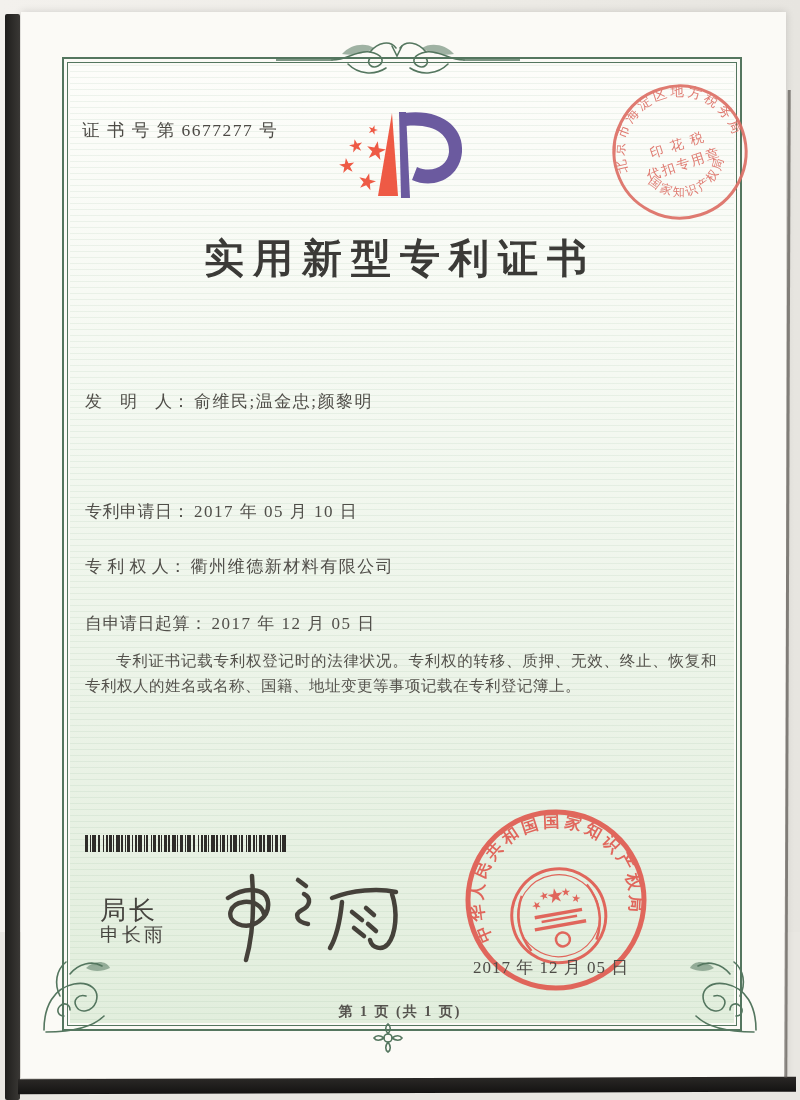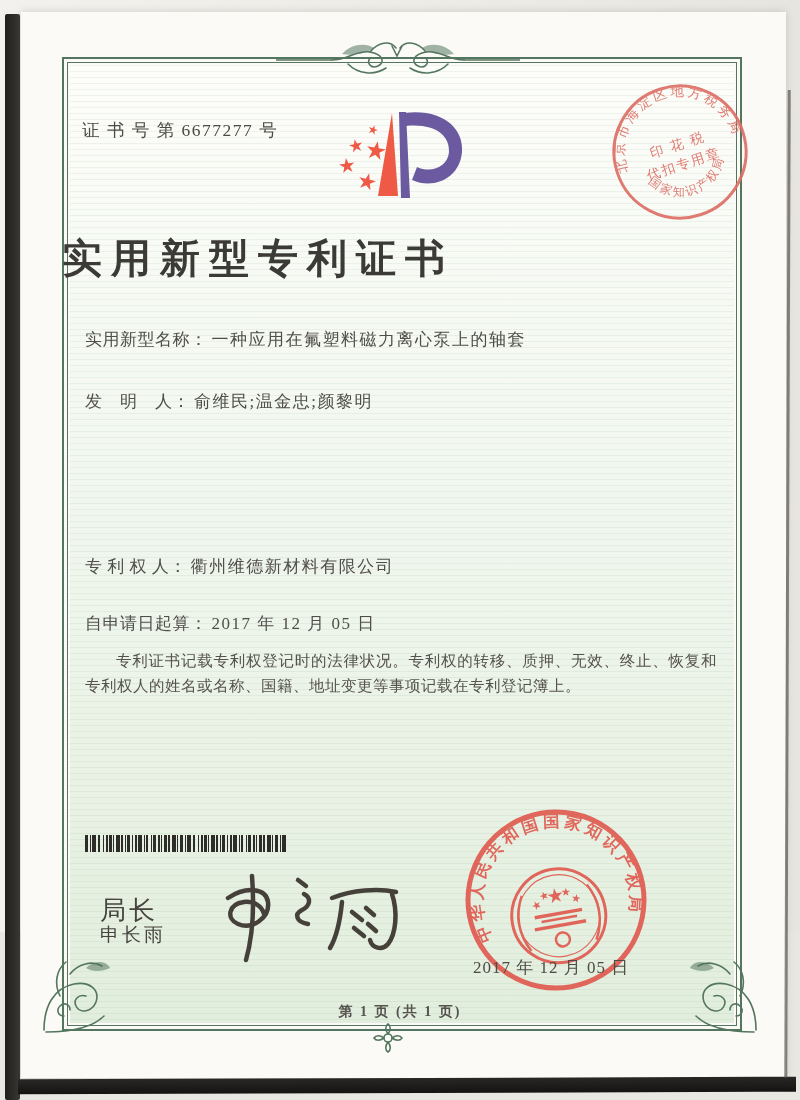--- a/index.html
+++ b/index.html
@@ -30,21 +30,21 @@
   .frame-inner{position:absolute;inset:3px;border:1px solid var(--frame_green);}
   .panel{position:absolute;inset:2px;
     background:
       repeating-linear-gradient(180deg,rgba(108,158,118,.10) 0px,rgba(108,158,118,.10) 1px,rgba(0,0,0,0) 1px,rgba(0,0,0,0) 6px),
       linear-gradient(180deg,#fdfdfa 0%,#f5f9f2 32%,#ebf3e7 68%,#e2eedd 100%);}
   svg{display:block;}
   .orn{stroke:var(--frame_green);fill:none;stroke-width:1.6;stroke-linecap:round;}
   .orn-fill{fill:var(--frame_green);opacity:.55;stroke:none;}
   
   .cert-no{left:82px;top:118px;font-size:17.5px;letter-spacing:1.5px;color:var(--ink);}
-  .title{left:62px;top:231px;width:676px;font-size:40px;font-weight:600;letter-spacing:9px;color:#3b3a37;}
+  .title{left:62px;top:231px;width:676px;text-align:center;font-size:40px;font-weight:600;letter-spacing:9px;color:#3b3a37;}
   .field{left:85px;font-size:17px;color:#504e49;white-space:nowrap;}
   .field .lab{letter-spacing:.5px;}
   .field .val{letter-spacing:1.5px;margin-left:4px;}
   .paras{left:85px;top:648px;width:632px;font-size:15.5px;line-height:25px;color:#54524c;text-align:justify;}
   .paras p{margin:0;text-indent:2em;letter-spacing:.5px;}
   .signer-title{left:100px;top:893px;font-size:26px;letter-spacing:3px;color:#46443f;}
   .signer-name{left:100px;top:922px;font-size:19px;letter-spacing:3px;color:#46443f;}
   .seal-date{left:473px;top:956px;font-size:17px;letter-spacing:1px;color:#4e4c47;z-index:5;}
   .footer{left:62px;top:1003px;width:676px;text-align:center;font-size:14px;letter-spacing:2px;color:#55534e;font-weight:bold;}
   
@@ -143,25 +143,25 @@
       <text class="tax-fill stamp-text" font-size="12" style="letter-spacing:2px;">
         <textPath href="#taxBottom" startOffset="50%" text-anchor="middle">国家知识产权局</textPath>
       </text>
       <text class="tax-fill stamp-text" x="0" y="-3" font-size="13.5" text-anchor="middle" style="letter-spacing:2px;">印 花 税</text>
       <text class="tax-fill stamp-text" x="0" y="17" font-size="13.5" text-anchor="middle" style="letter-spacing:2px;">代扣专用章</text>
     </g>
   </svg>
 
   <div class="abs title">实用新型专利证书</div>
 
-  <div class="abs field" style="top:328px;">
-    <span class="lab">实用新型名称：</span><span class="val">一种应用在氟塑料磁力离心泵上的轴套</span>
-  </div>
   <div class="abs field" style="top:390px;">
     <span class="lab">发　明　人：</span><span class="val">俞维民;温金忠;颜黎明</span>
+  </div>
+  <div class="abs field" style="top:500px;">
+    <span class="lab">专利申请日：</span><span class="val">2017 年 05 月 10 日</span>
   </div>
   <div class="abs field" style="top:555px;">
     <span class="lab">专 利 权 人：</span><span class="val">衢州维德新材料有限公司</span>
   </div>
   <div class="abs field" style="top:612px;">
     <span class="lab">自申请日起算：</span><span class="val">2017 年 12 月 05 日</span>
   </div>
 
   <div class="abs paras">
     <p>专利证书记载专利权登记时的法律状况。专利权的转移、质押、无效、终止、恢复和专利权人的姓名或名称、国籍、地址变更等事项记载在专利登记簿上。</p>

